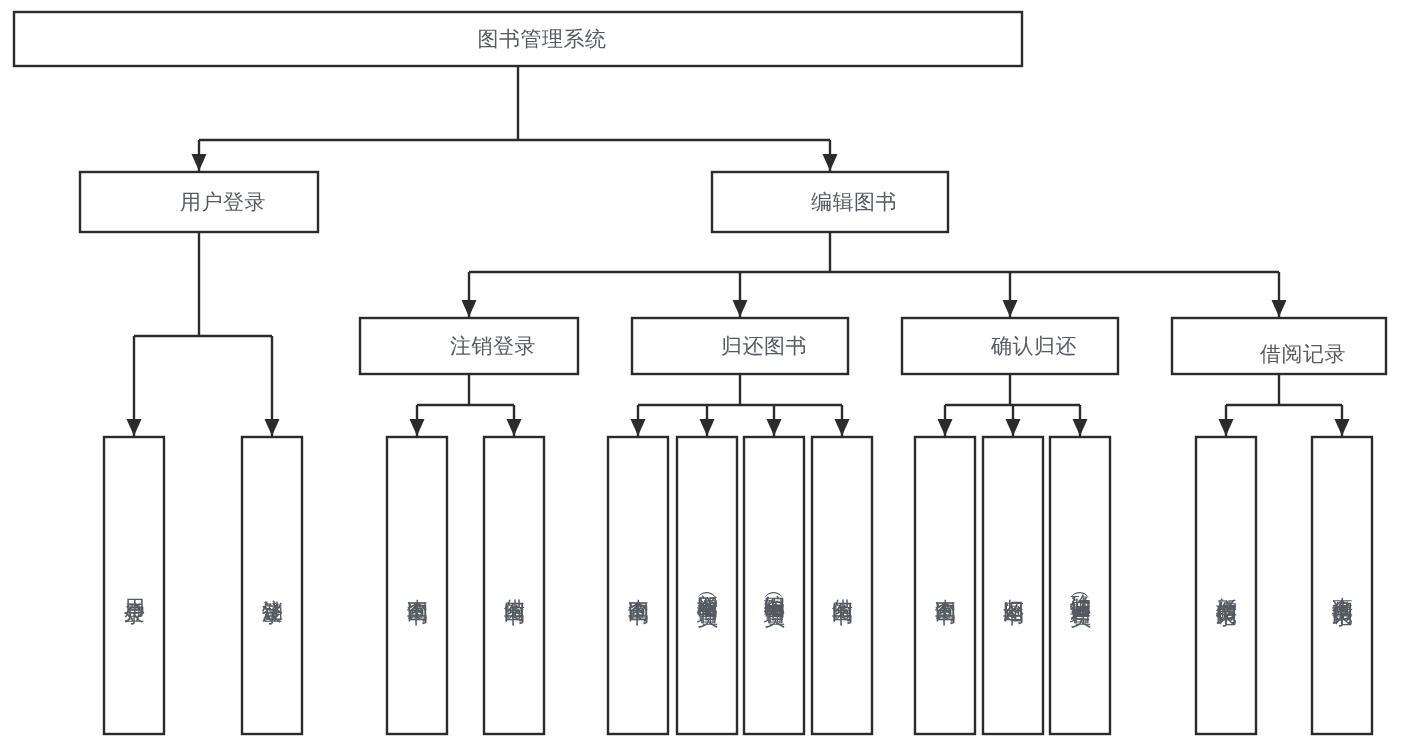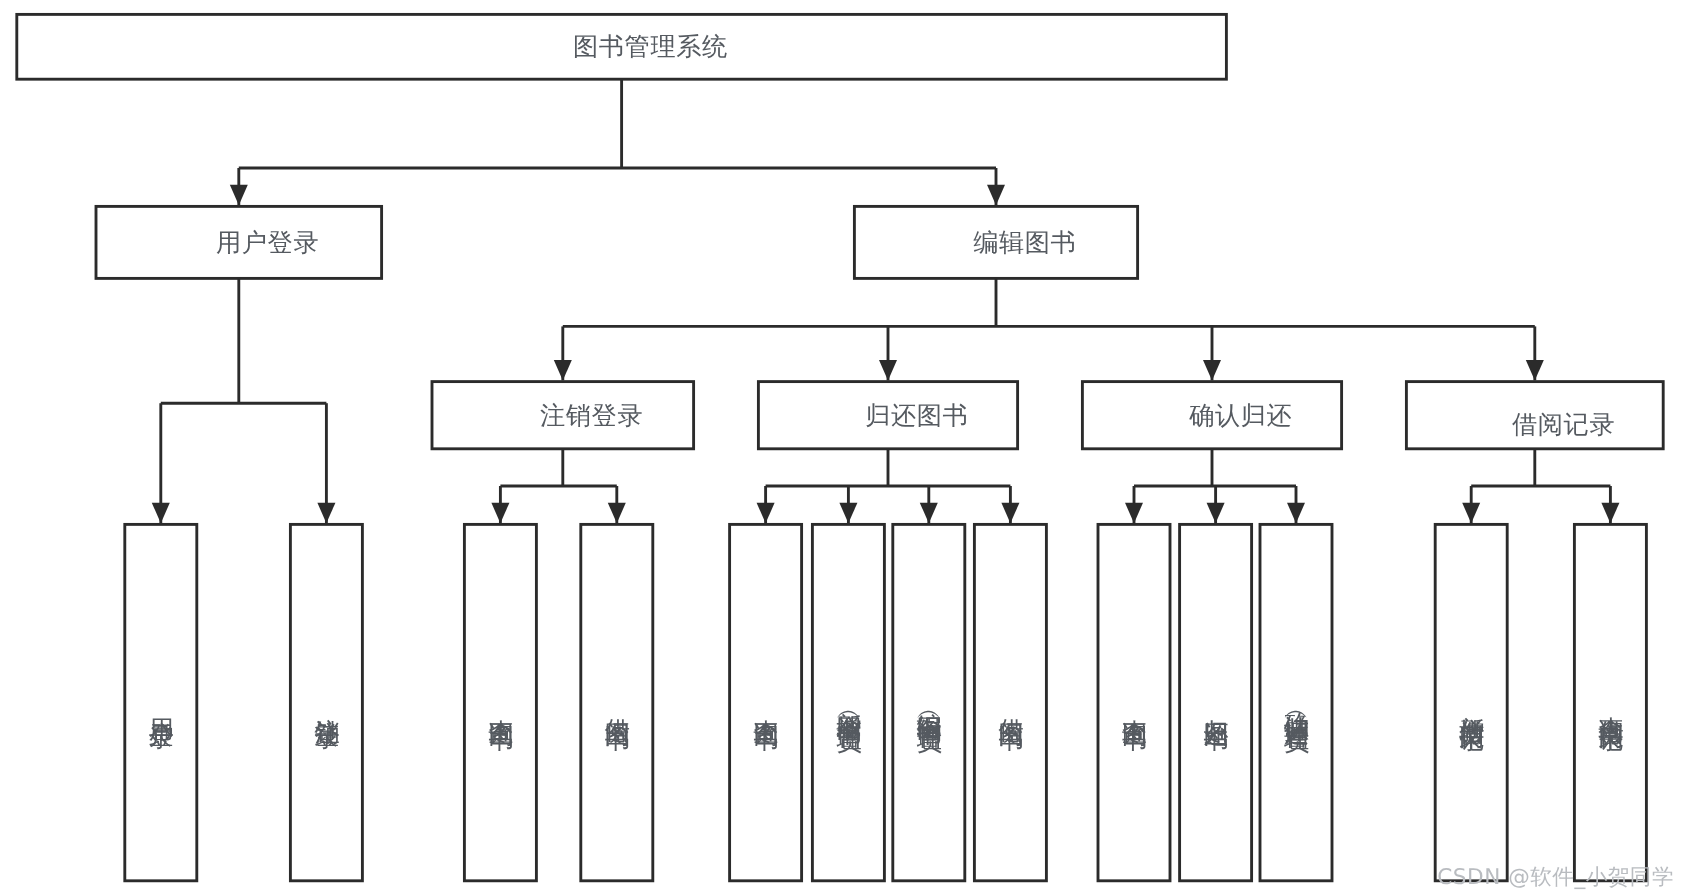--- a/index.html
+++ b/index.html
@@ -178,14 +178,13 @@
       <div class="node-label-v" style="left: 677px; top: 437px; width: 60px; height: 297px;">新增图书（管理员）</div>
       <div class="node-label-v" style="left: 744px; top: 437px; width: 60px; height: 297px;">编辑图书（管理员）</div>
       <div class="node-label-v" style="left: 812px; top: 437px; width: 60px; height: 297px;">借阅图书</div>
       <div class="node-label-v" style="left: 915px; top: 437px; width: 60px; height: 297px;">查询图书</div>
       <div class="node-label-v" style="left: 983px; top: 437px; width: 60px; height: 297px;">归还图书</div>
       <div class="node-label-v" style="left: 1050px; top: 437px; width: 60px; height: 297px;">确认归还（管理员）</div>
       <div class="node-label-v" style="left: 1196px; top: 437px; width: 60px; height: 297px;">新增借阅记录</div>
       <div class="node-label-v" style="left: 1312px; top: 437px; width: 60px; height: 297px;">查询借阅记录</div>
     </div>
 
-  <div class="watermark">CSDN @软件_小贺同学</div>
 </div>
 
 </body></html>

